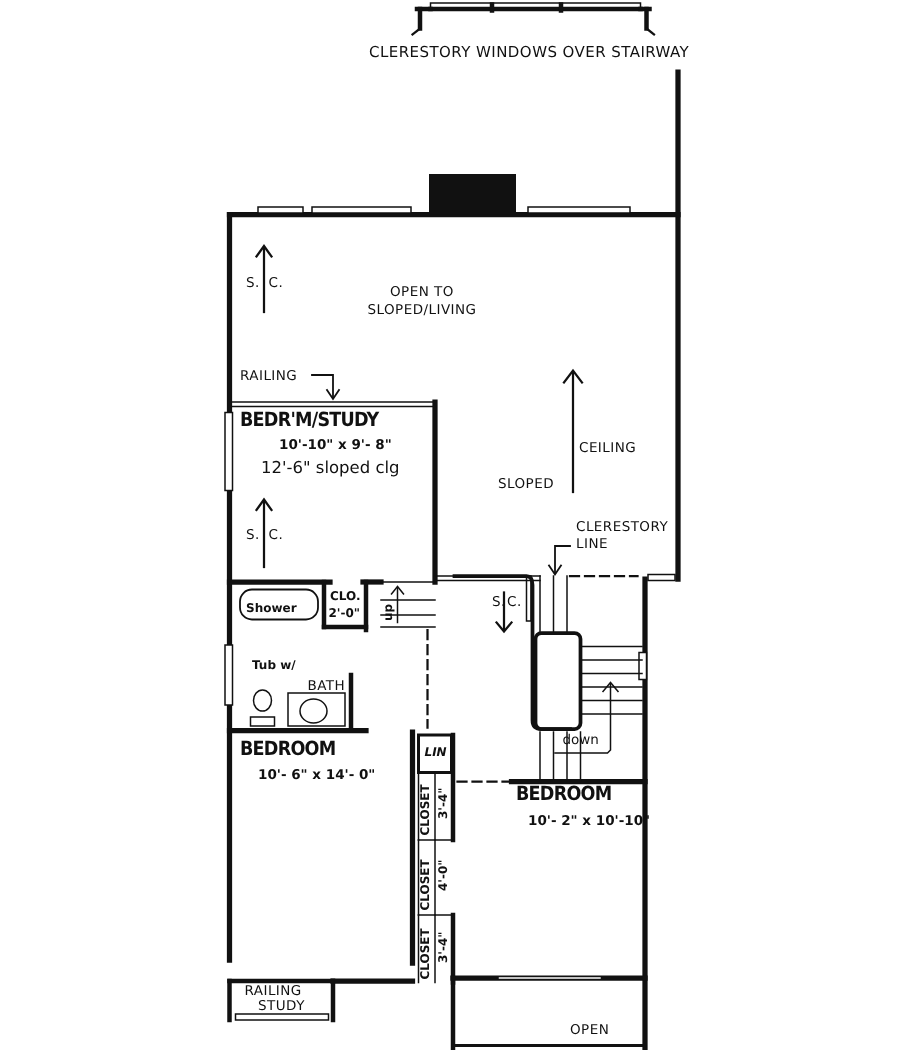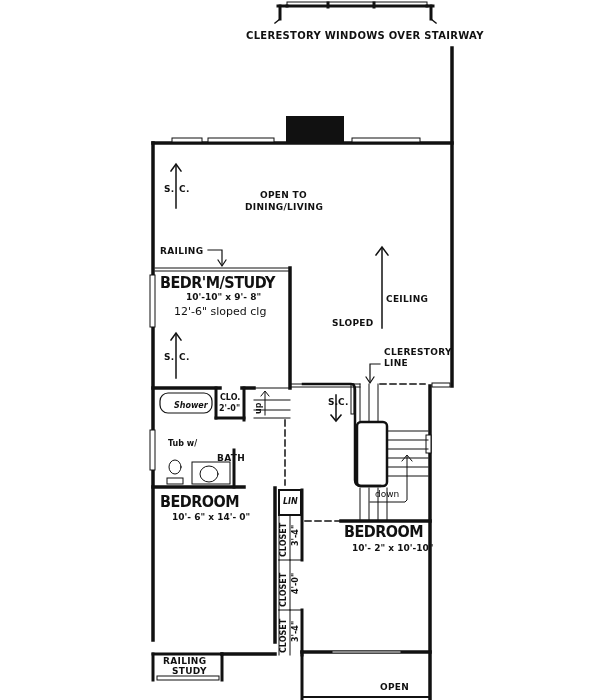--- a/index.html
+++ b/index.html
@@ -1,20 +1,20 @@
 <!DOCTYPE html>
 <html><head>
 <meta charset="utf-8">
 <style>
   html, body { margin: 0; padding: 0; background: #ffffff; }
   body { width: 600px; height: 700px; position: relative; overflow: hidden; font-family: "DejaVu Sans", sans-serif; }
   #plan { position: absolute; left: 0; top: 0; width: 600px; height: 700px; }
   .lbl { position: absolute; color: #111; white-space: nowrap; font-family: "DejaVu Sans", sans-serif; }
-  .caps { font-size: 9px; font-weight: bold; letter-spacing: 0.3px; }
-  .room { font-size: 16px; font-weight: bold; letter-spacing: -0.5px; font-family: "DejaVu Sans Condensed","DejaVu Sans", sans-serif; }
+  .caps { font-size: 9px; font-weight: normal; letter-spacing: 0.3px; }
+  .room { font-size: 13px; font-weight: bold; letter-spacing: -0.5px; font-family: "DejaVu Sans Condensed","DejaVu Sans", sans-serif; }
   .dim { font-size: 9px; font-weight: bold; }
   .note { font-size: 11px; }
   .small { font-size: 8px; font-weight: bold; line-height: 8px; }
   .vert { transform: rotate(-90deg); transform-origin: left top; }
 </style>
 </head>
 <body>
 
 <svg id="plan" viewBox="0 0 600 700" xmlns="http://www.w3.org/2000/svg">
   <g stroke="#111" fill="none" stroke-linecap="square">
@@ -152,49 +152,49 @@
     <polyline points="366,377 370,383 374,377" stroke-width="1.2"></polyline>
   </g>
 </svg>
 
 <div class="lbl caps" style="left:246px;top:30px;font-size:10px;">CLERESTORY WINDOWS OVER STAIRWAY</div>
 
 <div class="lbl caps" style="left:164px;top:184px;">S.</div>
 <div class="lbl caps" style="left:179px;top:184px;">C.</div>
 
 <div class="lbl caps" style="left:260px;top:190px;">OPEN TO</div>
-<div class="lbl caps" style="left:245px;top:202px;">DINING/LIVING</div>
+<div class="lbl caps" style="left:245px;top:202px;">SLOPED/LIVING</div>
 
 <div class="lbl caps" style="left:160px;top:246px;">RAILING</div>
 
 <div class="lbl room" style="left:160px;top:273px;">BEDR'M/STUDY</div>
 <div class="lbl dim" style="left:186px;top:292px;">10'-10" x 9'- 8"</div>
 <div class="lbl note" style="left:174px;top:305px;">12'-6" sloped clg</div>
 
 <div class="lbl caps" style="left:164px;top:352px;">S.</div>
 <div class="lbl caps" style="left:179px;top:352px;">C.</div>
 
 <div class="lbl caps" style="left:332px;top:294px;margin-top:24px;">SLOPED</div>
 <div class="lbl caps" style="left:386px;top:294px;">CEILING</div>
 
 <div class="lbl caps" style="left:384px;top:347px;">CLERESTORY</div>
 <div class="lbl caps" style="left:384px;top:358px;">LINE</div>
 
 <div class="lbl small" style="left:168px;top:394px;margin-top:46px;">Tub w/</div>
-<div class="lbl small" style="left:174px;top:402px;font-style:italic;">Shower</div>
+<div class="lbl small" style="left:164px;top:402px;">Shower</div>
 
 <div class="lbl small" style="left:220px;top:394px;">CLO.</div>
 <div class="lbl small" style="left:219px;top:405px;">2'-0"</div>
 
 <div class="lbl small vert" style="left:255px;top:414px;">up</div>
 
 <div class="lbl caps" style="left:328px;top:397px;">S.</div>
 <div class="lbl caps" style="left:338px;top:397px;">C.</div>
 
-<div class="lbl caps" style="left:205px;top:453px;margin-left:12px;">BATH</div>
+<div class="lbl caps" style="left:205px;top:453px;">BATH</div>
 
 <div class="lbl dim" style="left:375px;top:489px;font-weight:normal;">down</div>
 
 <div class="lbl room" style="left:160px;top:492px;">BEDROOM</div>
 <div class="lbl dim" style="left:172px;top:512px;">10'- 6" x 14'- 0"</div>
 
 <div class="lbl small" style="left:283px;top:498px;font-style:italic;">LIN</div>
 
 <div class="lbl room" style="left:344px;top:522px;">BEDROOM</div>
 <div class="lbl dim" style="left:352px;top:543px;">10'- 2" x 10'-10"</div>

